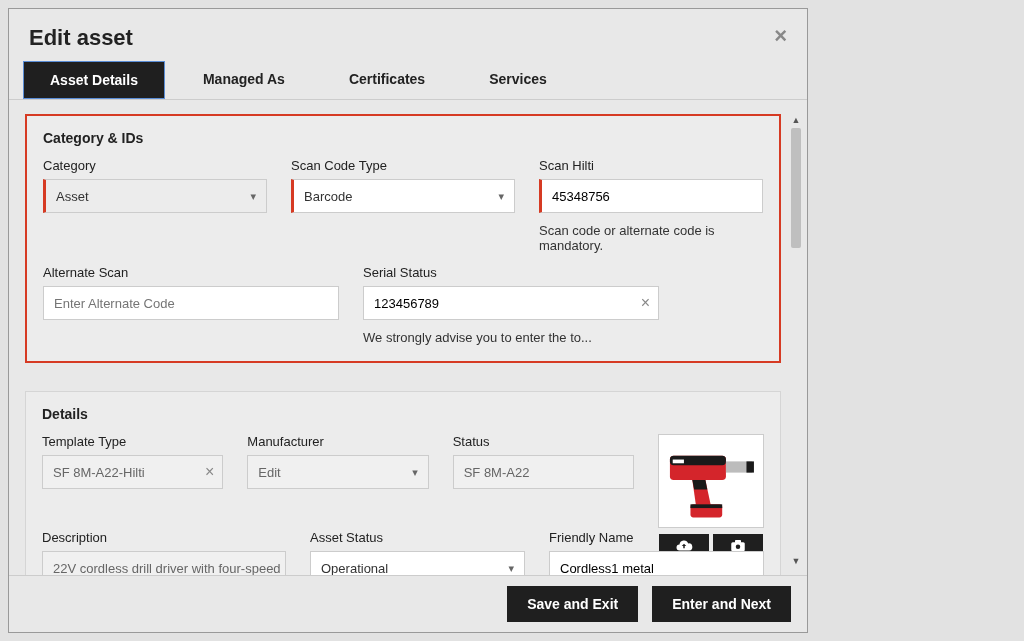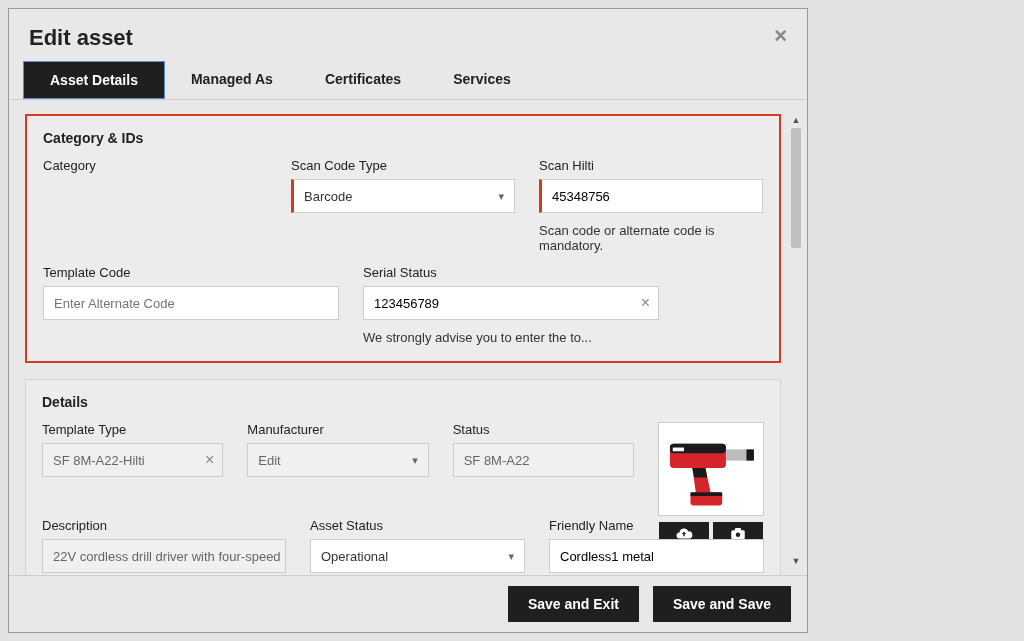--- a/index.html
+++ b/index.html
@@ -26,21 +26,21 @@
 }
 .close-x {
   font-size: 22px;
   color: #888;
   cursor: pointer;
   font-weight: bold;
   line-height: 1;
 }
 .tabbar {
   display: flex;
-  gap: 0;
+  gap: 12px;
   padding: 0 14px;
   border-bottom: 1px solid #ccc;
 }
 .tab {
   padding: 10px 26px;
   font-size: 14px;
   font-weight: bold;
   color: #222;
   cursor: pointer;
 }
@@ -70,21 +70,21 @@
 .sb-arrow {
   width: 10px; height: 12px;
   display: flex; align-items: center; justify-content: center;
   color: #555; font-size: 9px;
 }
 .sb-track { position: absolute; top: 14px; bottom: 14px; left: 0; right: 0; }
 .sb-thumb { position: absolute; top: 0; height: 120px; left: 0; right: 0; background: #bfbfbf; border-radius: 2px; }
 .section {
   background: #ececec;
   border: 1px solid #d5d5d5;
-  margin-bottom: 16px;
+  margin-bottom: 28px;
 }
 .section.highlight {
   border: 2px solid #d63a23;
 }
 .section-title {
   font-size: 14px;
   font-weight: bold;
   color: #222;
   padding: 14px 16px 12px 16px;
 }
@@ -168,38 +168,41 @@
 
   <div class="content-wrap">
     <div class="scroll-area">
 
       <div class="section highlight">
         <div class="section-title">Category &amp; IDs</div>
         <div class="section-body">
           <div class="row">
             <div class="field w300">
               <div class="field-label">Category</div>
+              <div class="select grey redbar">
+                <span>Asset</span>
+              </div>
             </div>
             <div class="field w300">
               <div class="field-label">Scan Code Type</div>
               <div class="select redbar">
                 <span>Barcode</span>
               </div>
             </div>
             <div class="field w300">
               <div class="field-label">Scan Hilti</div>
               <div class="input redbar">
                 <input type="text" value="45348756" style="">
               </div>
               <div class="hint">Scan code or alternate code is mandatory.</div>
             </div>
           </div>
           <div class="row">
             <div class="field w300">
-              <div class="field-label">Template Code</div>
+              <div class="field-label">Alternate Scan</div>
               <div class="input">
                 <input type="text" placeholder="Enter Alternate Code" style="">
               </div>
             </div>
             <div class="field w300">
               <div class="field-label">Serial Status</div>
               <div class="input">
                 <input type="text" value="123456789" style="">
                 <span class="clear-x">×</span>
               </div>
@@ -292,16 +295,16 @@
       <div class="sb-arrow">▲</div>
       <div class="sb-track">
           <div class="sb-thumb"></div>
         </div>
       <div class="sb-arrow" style="position:absolute;bottom:0;">▼</div>
     </div>
   </div>
 
   <div class="footer">
     <button class="btn">Save and Exit</button>
-    <button class="btn">Save and Save</button>
+    <button class="btn">Enter and Next</button>
   </div>
 
 </div>
 
 </body></html>

